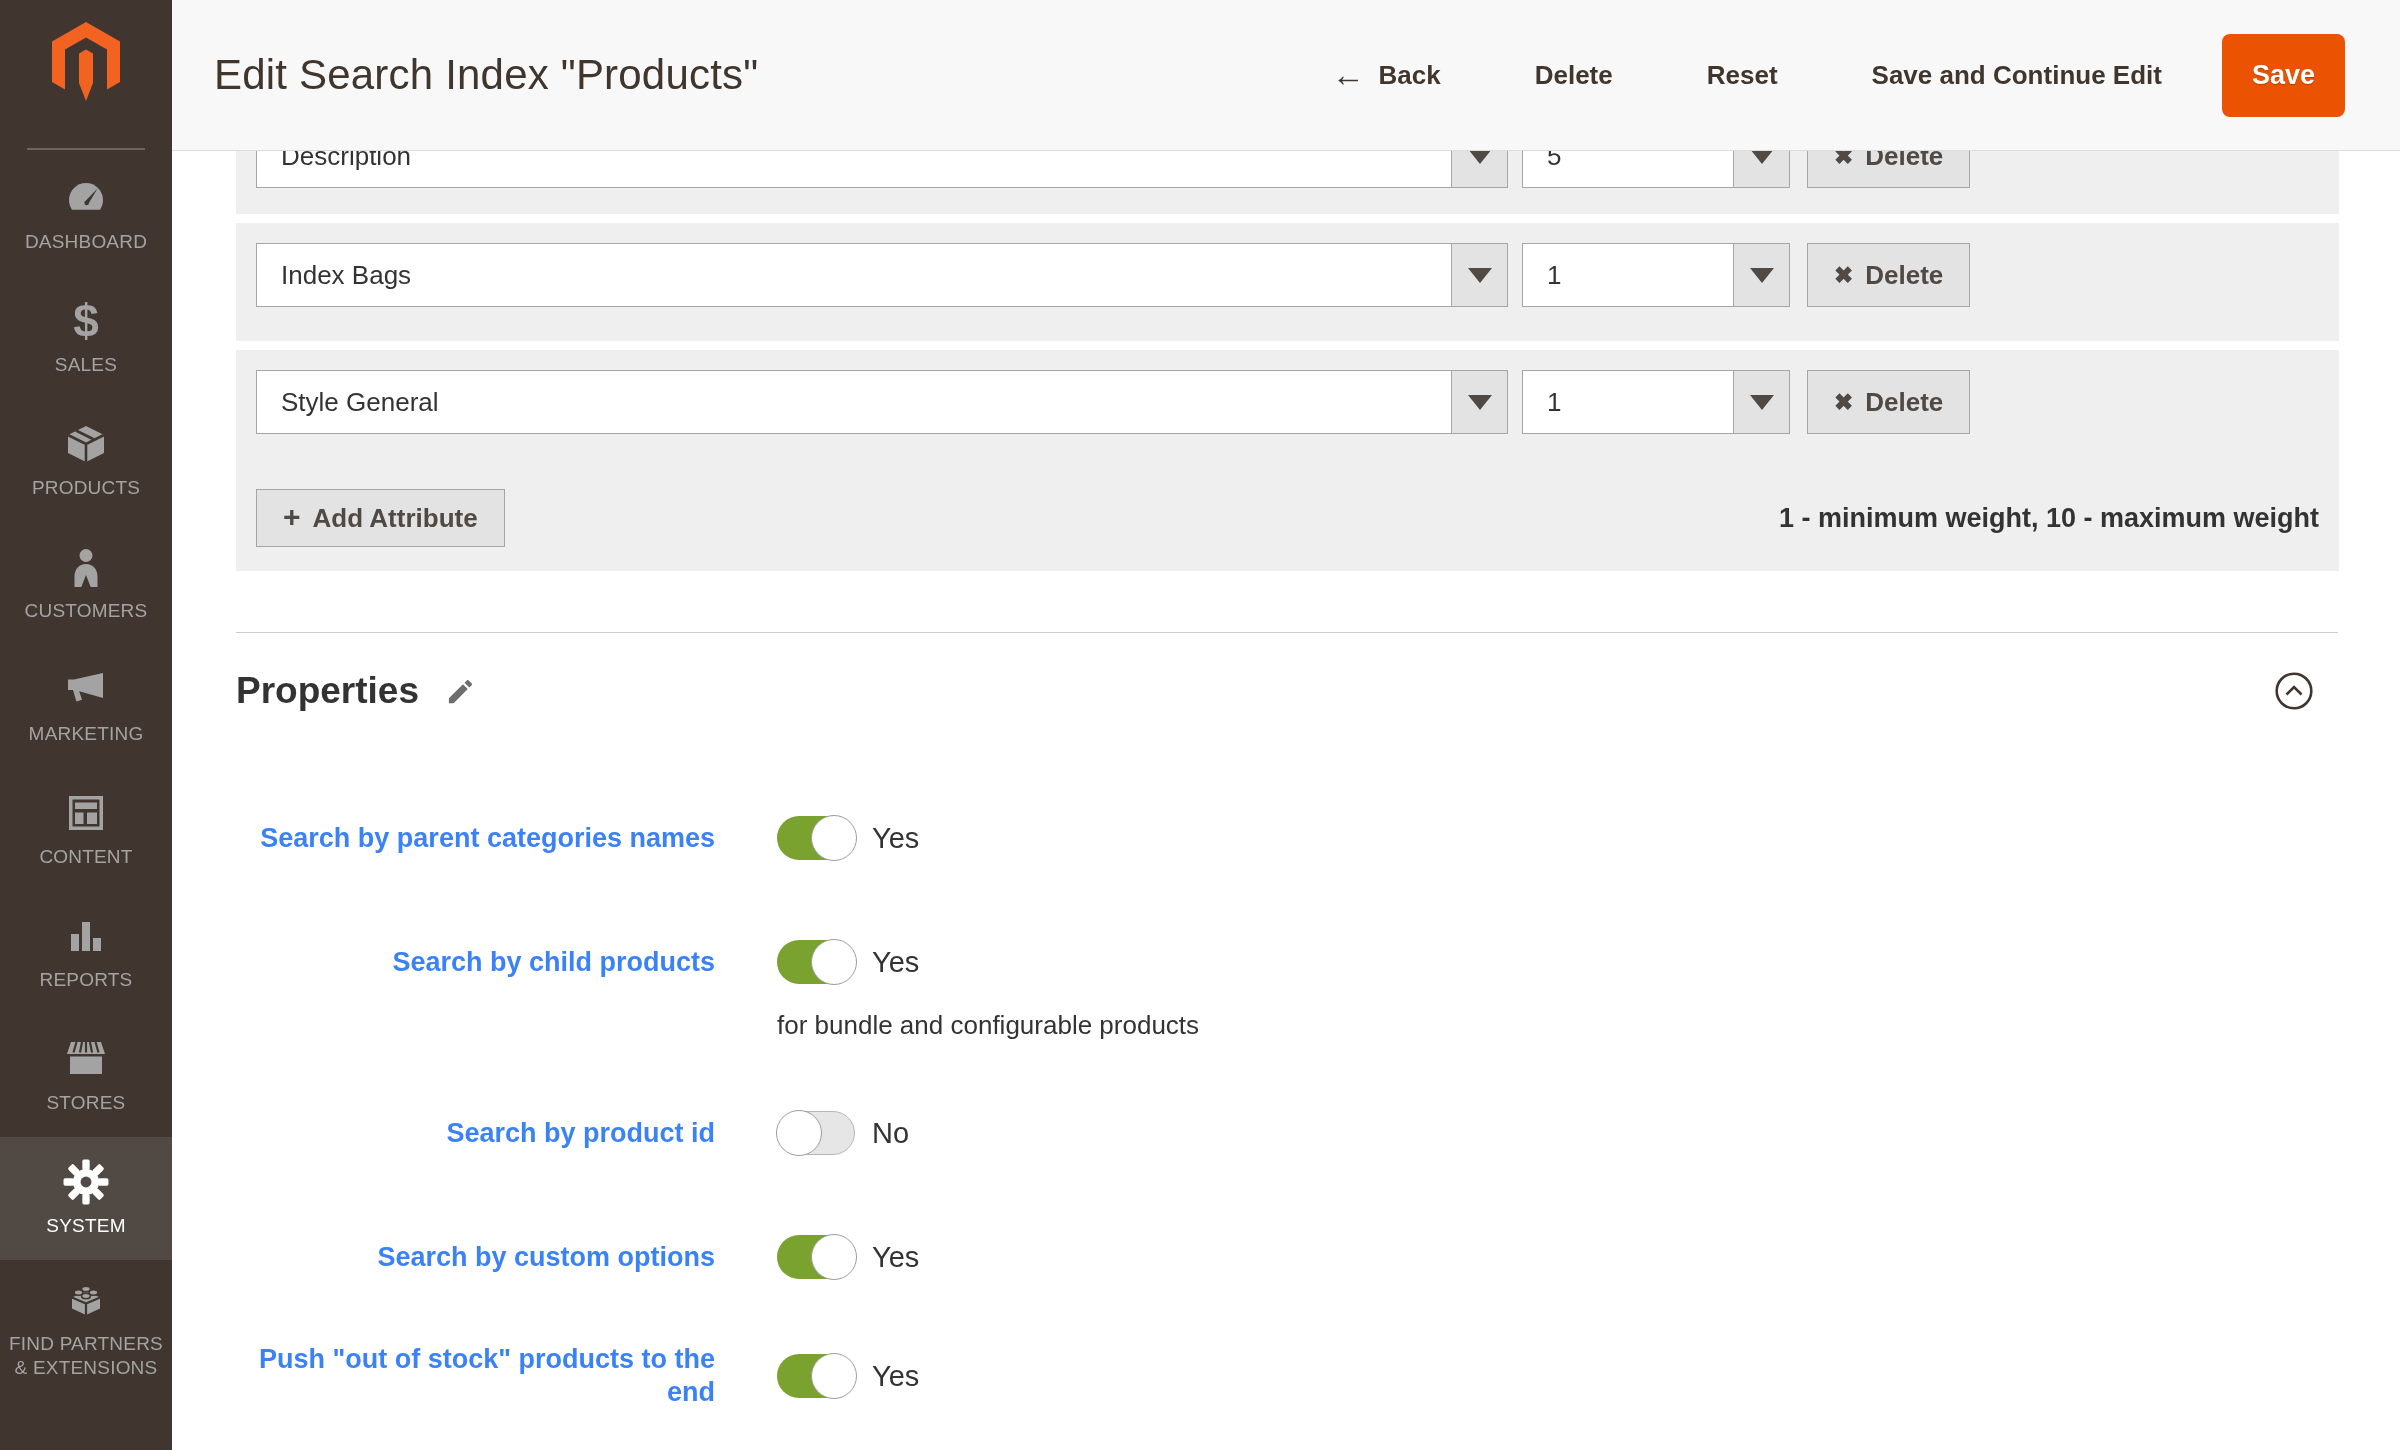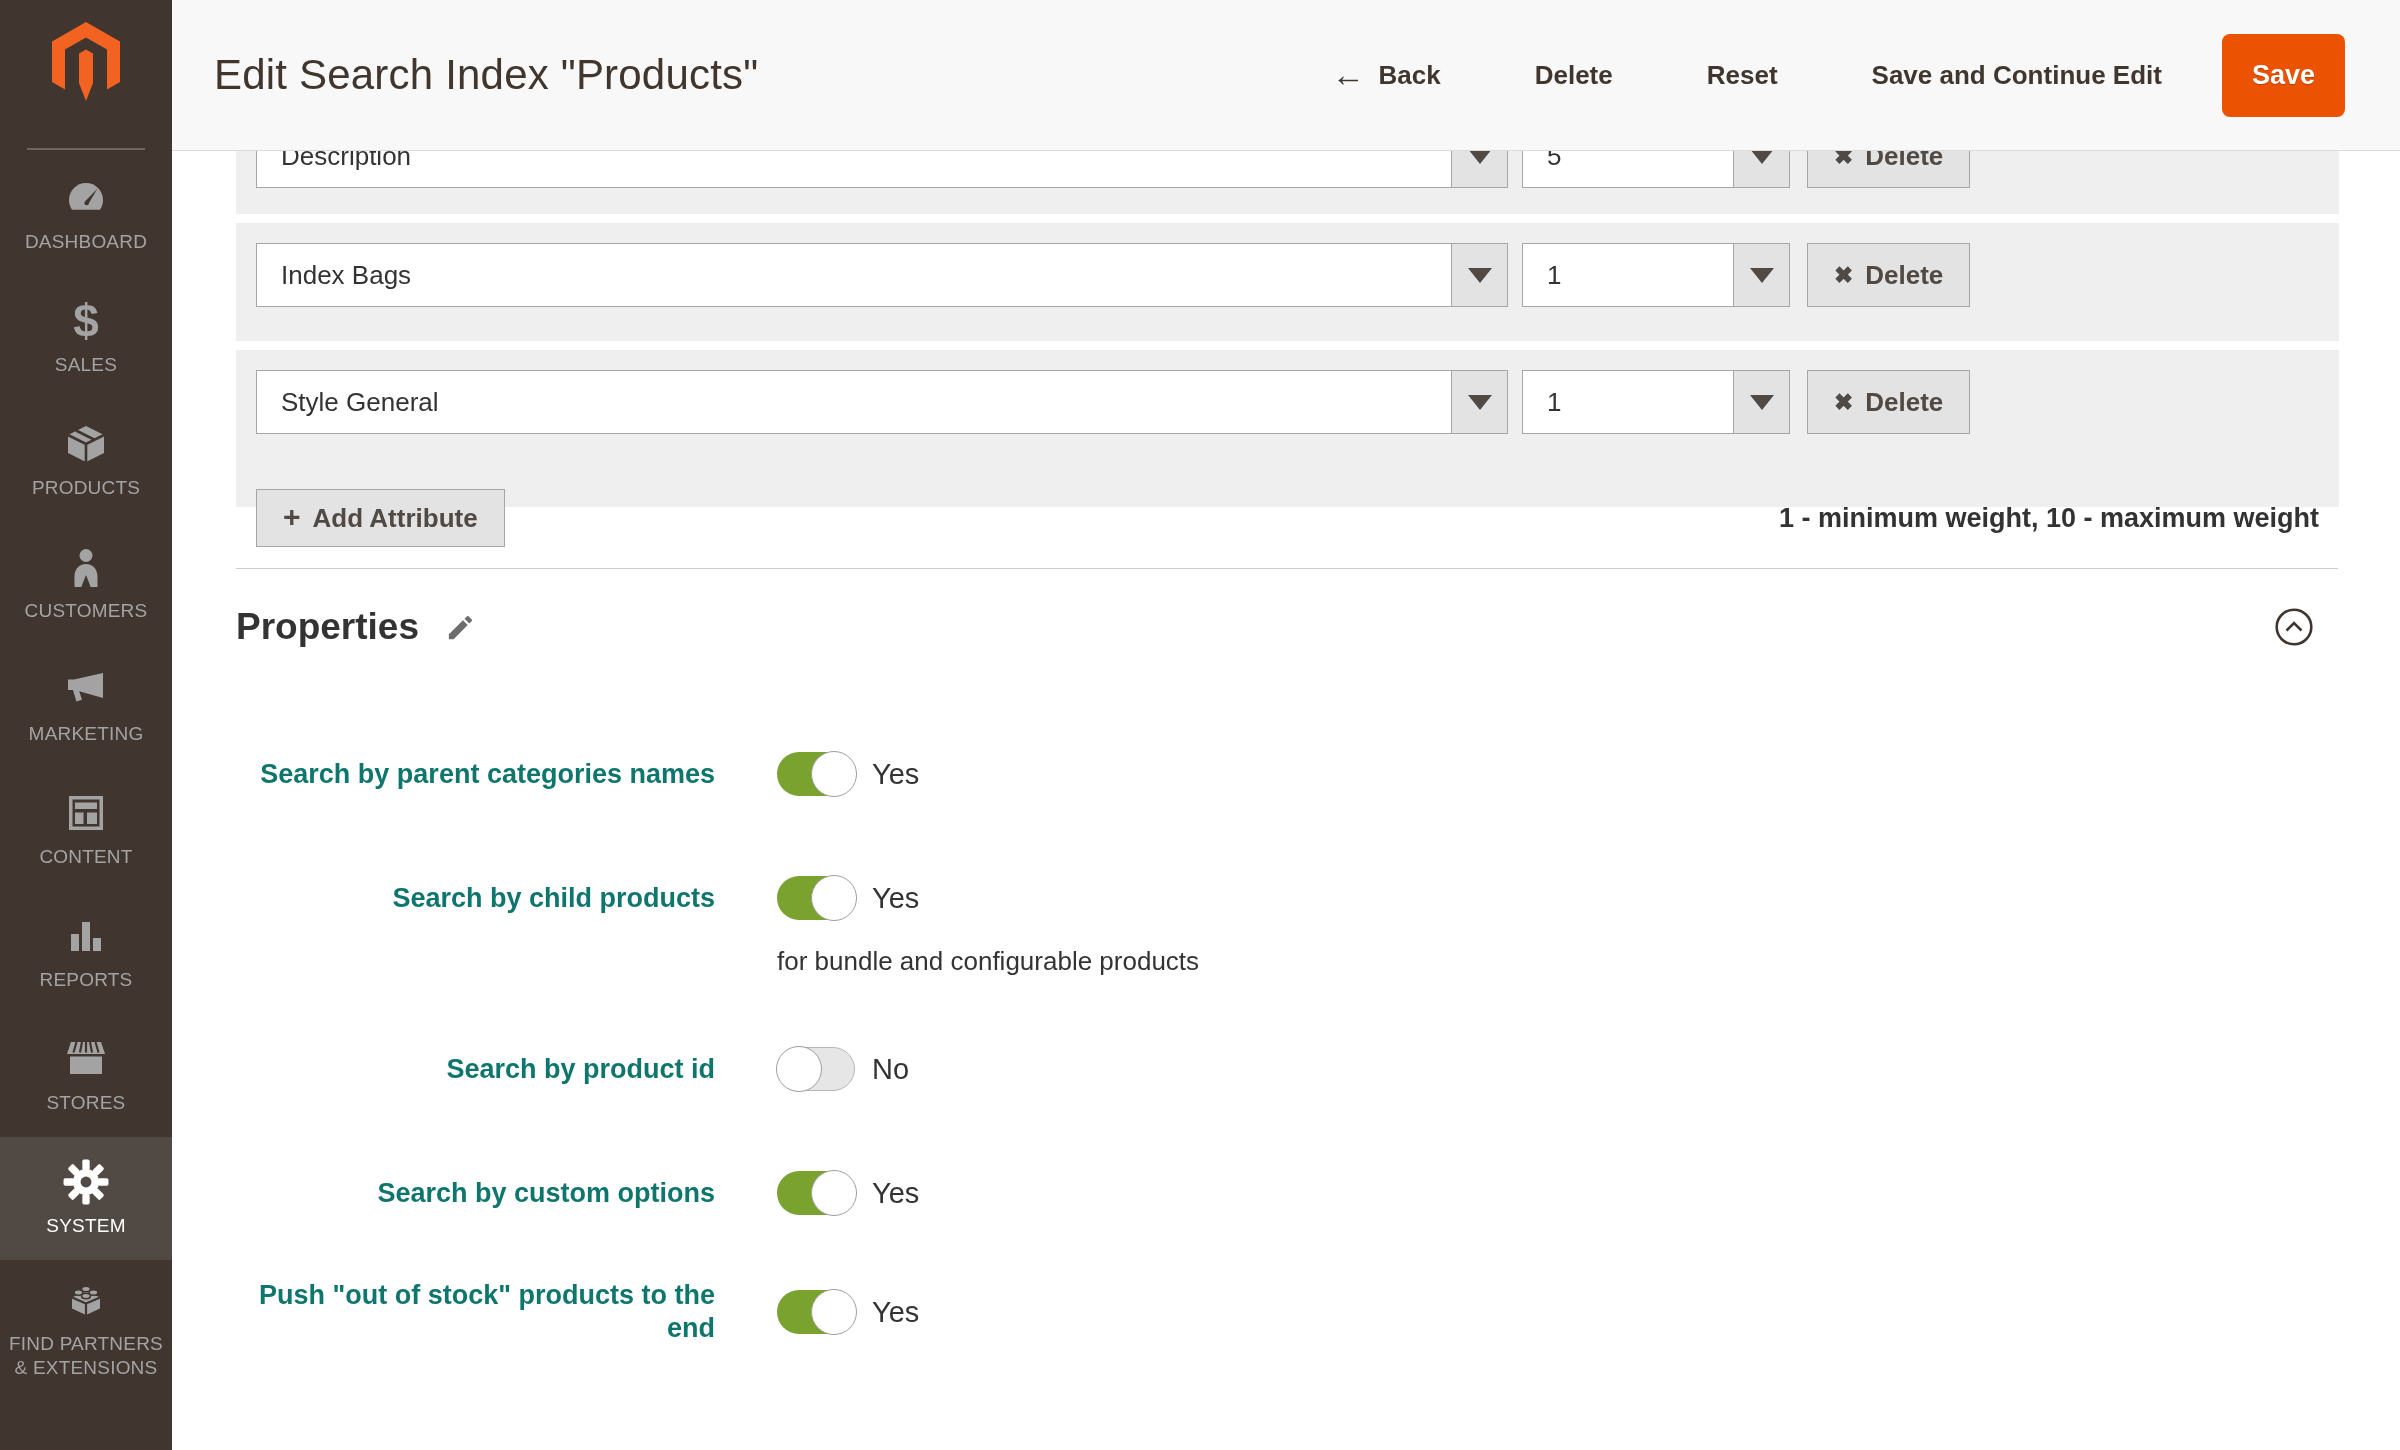--- a/index.html
+++ b/index.html
@@ -38,21 +38,21 @@
               cursor:pointer; font-family:"Liberation Sans", sans-serif;
               text-shadow:0 1px 1px rgba(0,0,0,.25); }
 
   
   .content { position:absolute; left:172px; top:151px; width:2228px; height:1299px;
              background:#fff; padding:0 61px 0 64px; }
 
   .attr-band { background:#efefef; width:2103px; }
   .attr-band.clip { height:63px; overflow:hidden; }
   .attr-band.mid  { height:118px; padding-top:20px; }
-  .attr-band.last { height:157px; padding-top:20px; }
+  .attr-band.last { height:221px; padding-top:20px; }
   .band-gap { height:9px; background:#fff; }
 
   .attr-row { display:flex; align-items:flex-start; padding:0 20px; }
   .attr-band.clip .attr-row { margin-top:-27px; }
 
   .fld { position:relative; height:64px; background:#fff; border:1px solid #a6a6a6; }
   .fld-attr { width:1252px; }
   .fld-weight { width:268px; margin-left:14px; }
   .fld .val { position:absolute; left:24px; top:0; bottom:0; right:60px;
               display:flex; align-items:center; font-size:26px; color:#333; }
@@ -78,21 +78,21 @@
   .divider { margin-top:61px; width:2102px; border-top:1px solid #cccccc; }
 
   .props-head { margin-top:37px; display:flex; align-items:center; }
   .props-title { font-size:37px; font-weight:600; color:#333; }
   .edit-pencil { margin-left:26px; cursor:pointer; display:flex; }
   .collapse-btn { margin-left:auto; margin-right:25px; cursor:pointer; display:flex; }
 
   .props-fields { margin-top:104px; }
   .prop-row { display:flex; align-items:center; }
   .prop-label { width:479px; text-align:right; font-size:27px; font-weight:700;
-                color:#0f766e; line-height:33px; }
+                color:#3b82f6; line-height:33px; }
   .toggle { width:78px; height:44px; border-radius:22px; position:relative;
             margin-left:62px; cursor:pointer; flex:none; }
   .toggle.on { background:#79a22e; }
   .toggle.off { background:#e6e6e6; border:1px solid #b7b7b7; }
   .knob { position:absolute; top:-1px; width:46px; height:46px; border-radius:50%;
           background:#fff; border:1px solid #9d9d9d; }
   .toggle.on .knob { right:-2px; }
   .toggle.off .knob { left:-2px; top:-2px; }
   .prop-value { margin-left:17px; font-size:29px; font-weight:400; color:#333; }
   .prop-note { margin-left:541px; margin-top:26px; font-size:26px; color:#333; }

